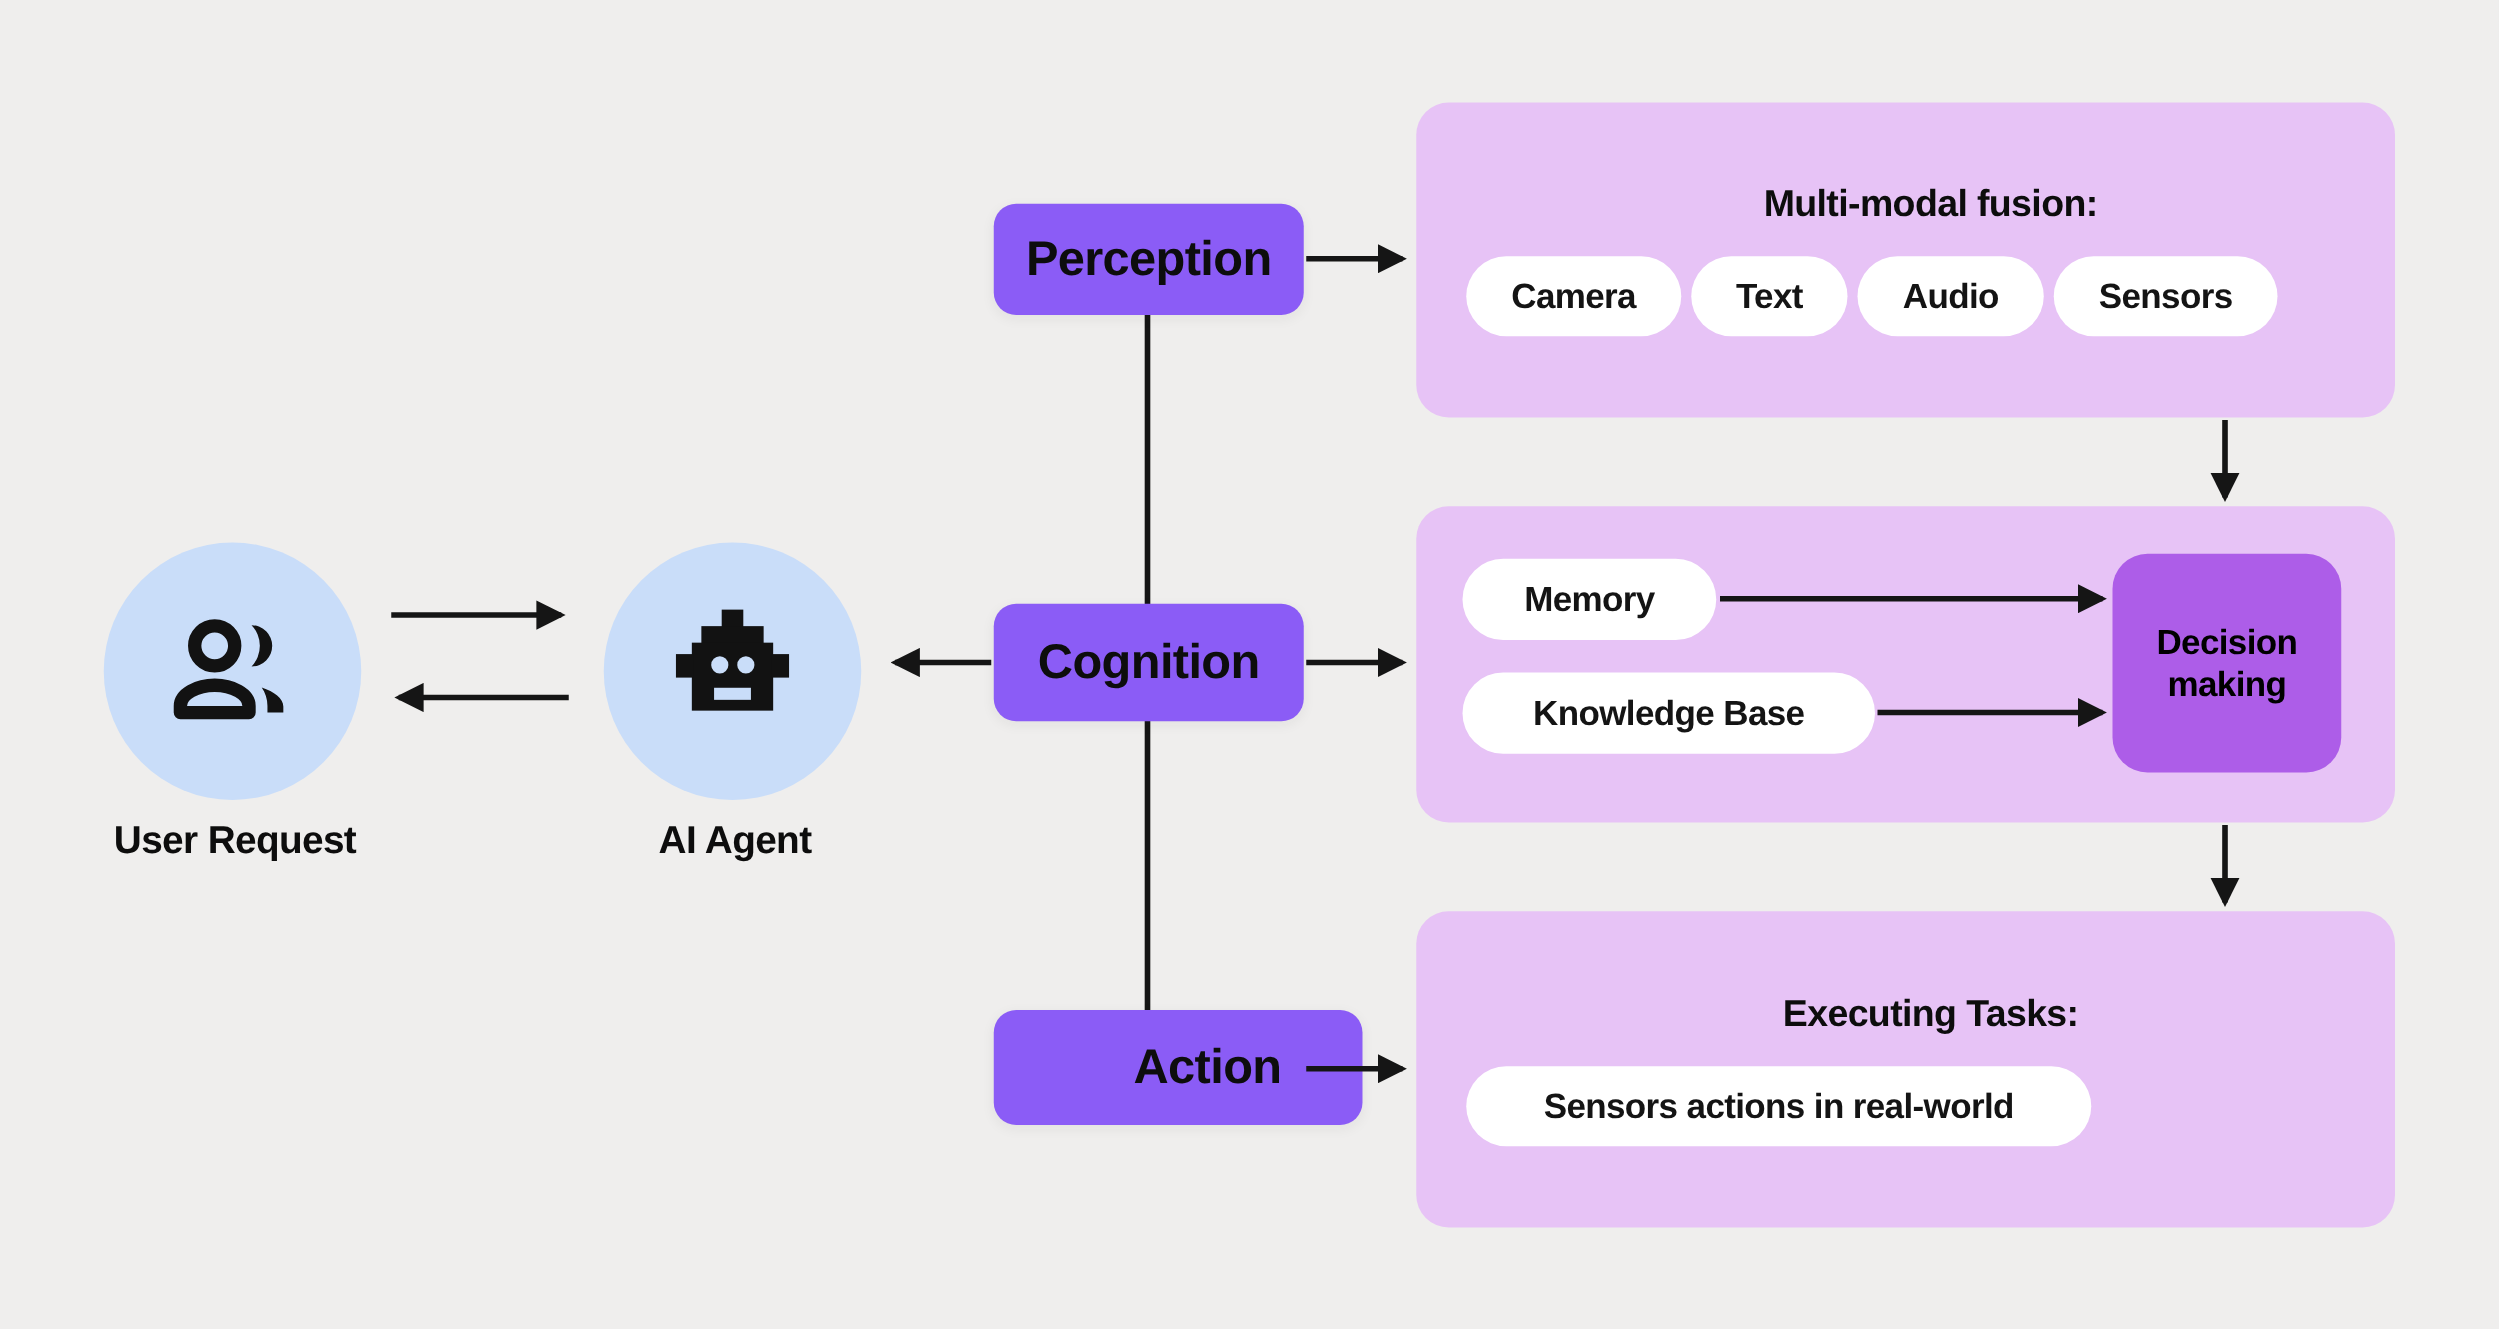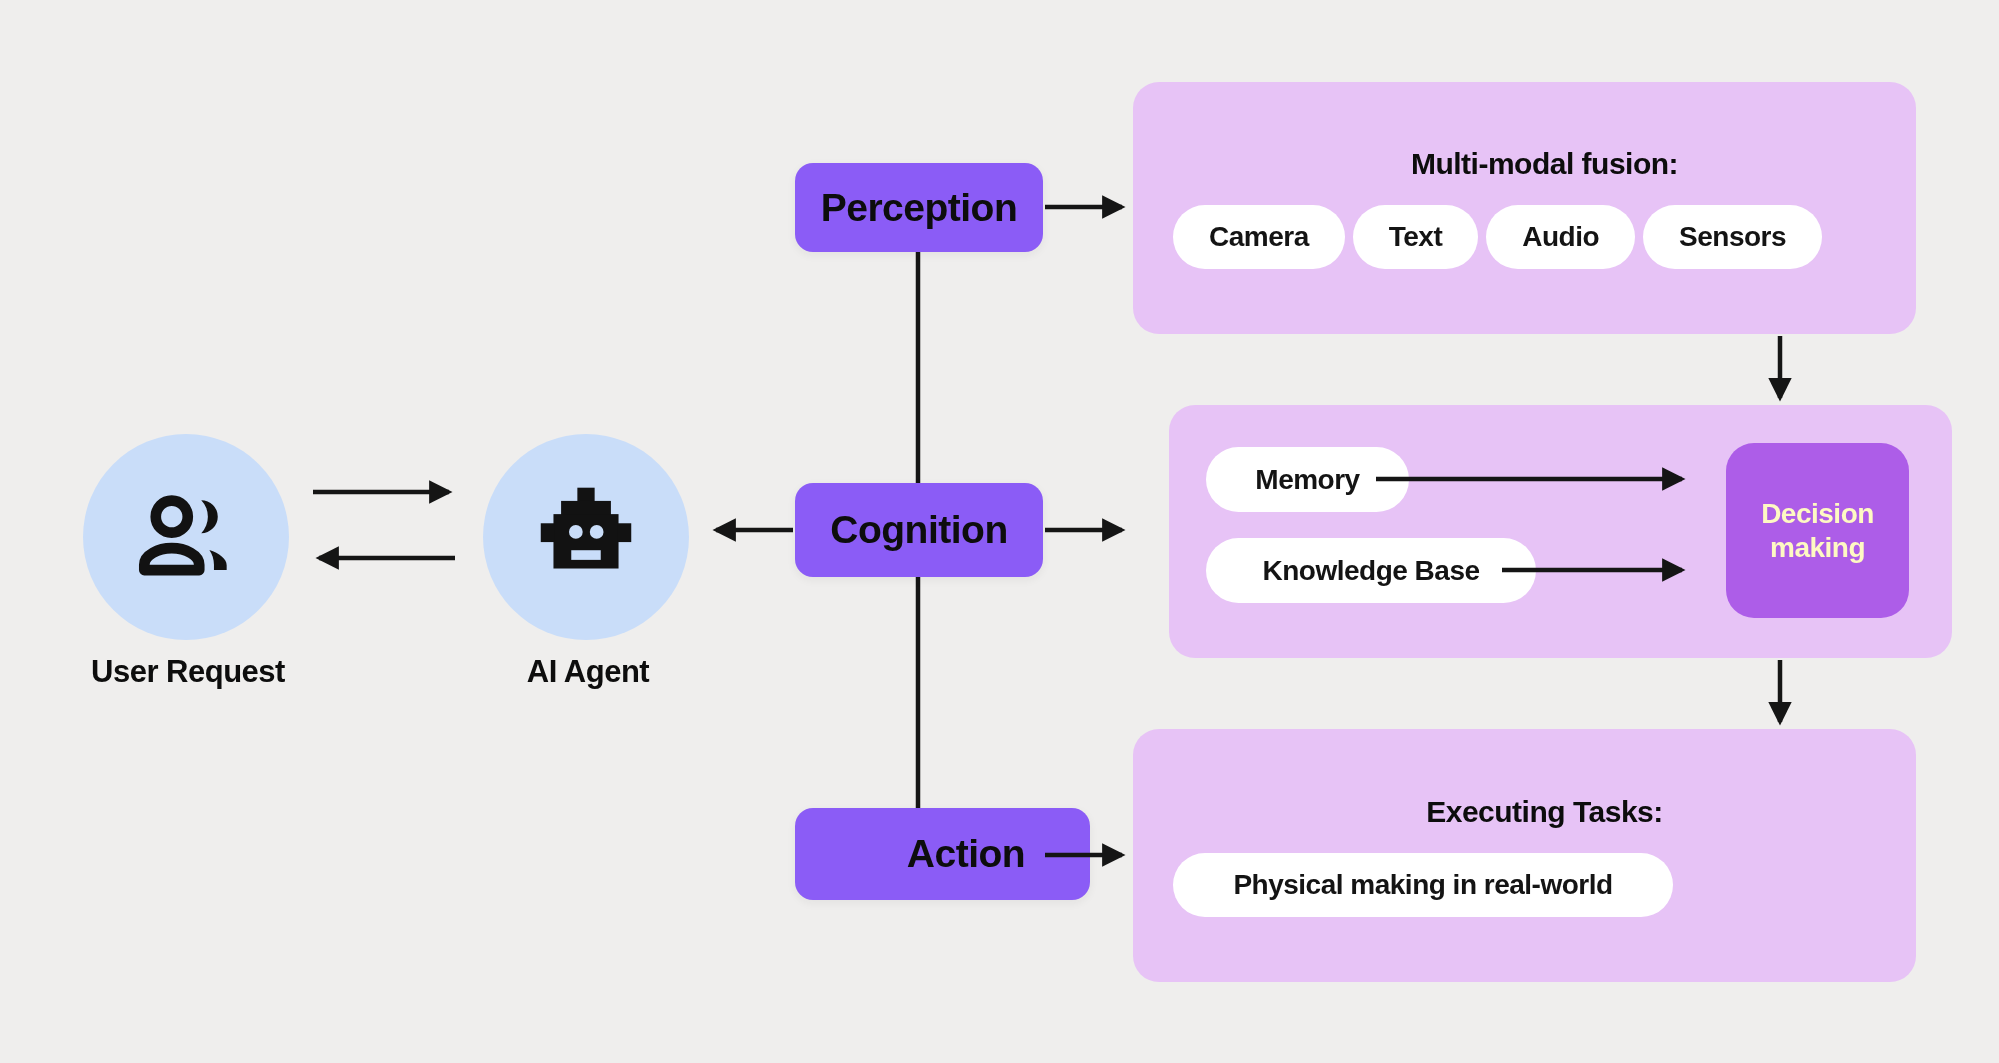--- a/index.html
+++ b/index.html
@@ -46,21 +46,21 @@
   #stage-cognition{top:483px;height:94px;}
   #stage-action{top:808px;height:92px;padding-left:47px;}
 
   
   .panel{
     position:absolute;left:1133px;width:783px;z-index:2;
     background:#e7c3f6;border-radius:26px;
     box-sizing:border-box;
   }
   #panel-perception{top:82px;height:252px;}
-  #panel-cognition{top:405px;height:253px;margin-left:36px;}
+  #panel-cognition{top:405px;height:253px;}
   #panel-action{top:729px;height:253px;}
 
   .panel-flex{
     display:flex;flex-direction:column;justify-content:center;
     height:100%;padding-left:40px;box-sizing:border-box;gap:24px;text-align:center;
   }
   .panel-title{
     font-size:30px;font-weight:700;color:#0d0d0d;letter-spacing:-0.5px;
   }
   .pill-row{display:flex;gap:8px;}
@@ -73,21 +73,21 @@
   }
   .pill.fixed{padding:0;}
 
   
   #pill-memory{position:absolute;left:37px;top:42px;width:203px;height:65px;}
   #pill-knowledge-base{position:absolute;left:37px;top:133px;width:330px;height:65px;}
   #decision-box{
     position:absolute;left:557px;top:38px;width:183px;height:175px;
     background:#ad5de8;border-radius:28px;
     display:flex;align-items:center;justify-content:center;text-align:center;
-    font-size:28px;font-weight:700;color:#fef9c3;letter-spacing:-0.5px;line-height:1.2;
+    font-size:28px;font-weight:700;color:#000000;letter-spacing:-0.5px;line-height:1.2;
     padding:0 20px;box-sizing:border-box;
   }
 
   #pill-physical{width:500px;}
   #pill-monitors{width:182px;}
   .pill-row.action-row{gap:14px;}
 
   .icon-svg{display:block;}
 </style>
 </head>
@@ -164,18 +164,18 @@
   <div class="panel" id="panel-cognition">
     <div class="pill fixed" id="pill-memory">Memory</div>
     <div class="pill fixed" id="pill-knowledge-base">Knowledge Base</div>
     <div id="decision-box">Decision making</div>
   </div>
 
   <div class="panel" id="panel-action">
     <div class="panel-flex">
       <div class="panel-title">Executing Tasks:</div>
       <div class="pill-row action-row">
-        <div class="pill fixed" id="pill-physical">Physical making in real-world</div>
+        <div class="pill fixed" id="pill-physical">Sensors actions in real-world</div>
       </div>
     </div>
   </div>
 
 </div>
 
 </body></html>

